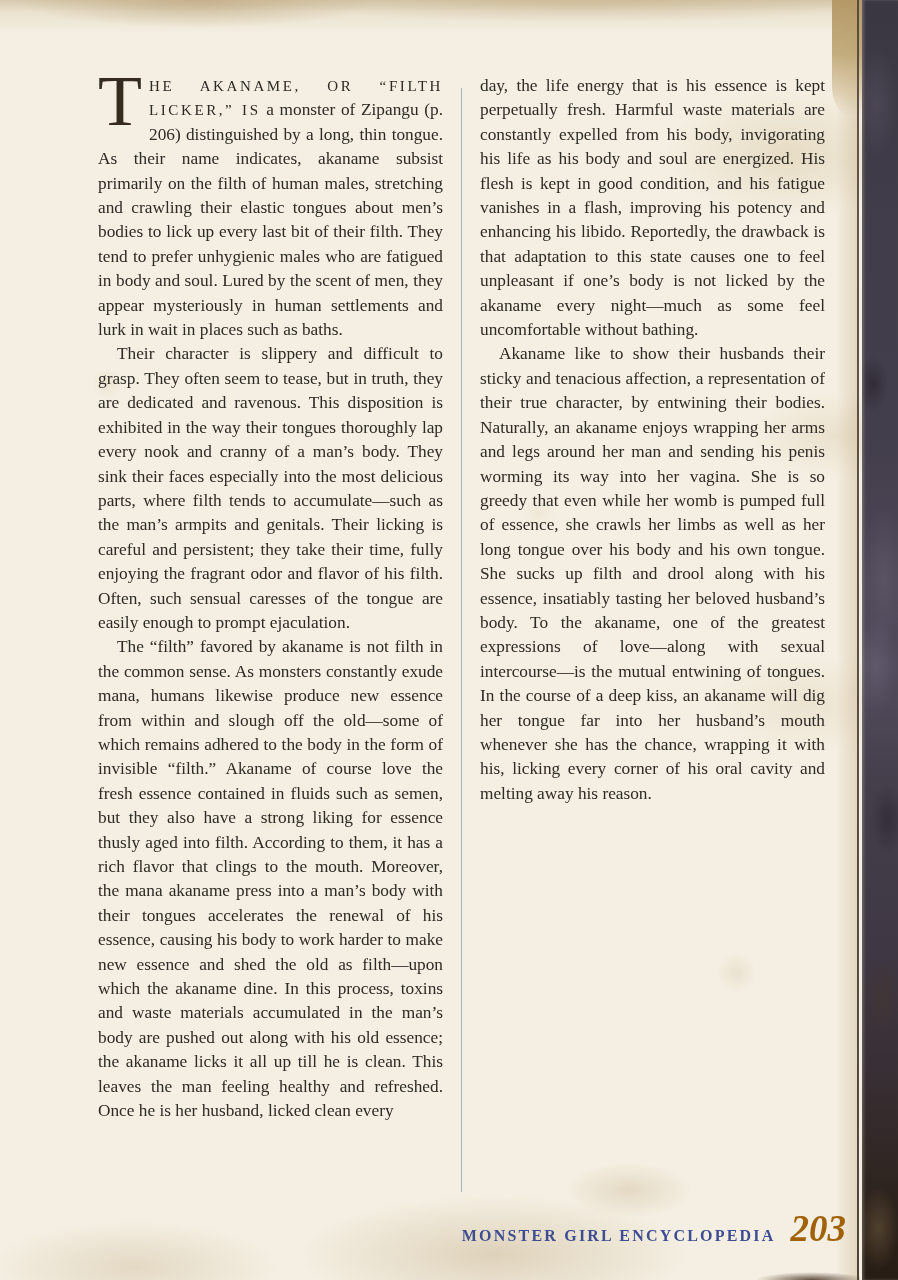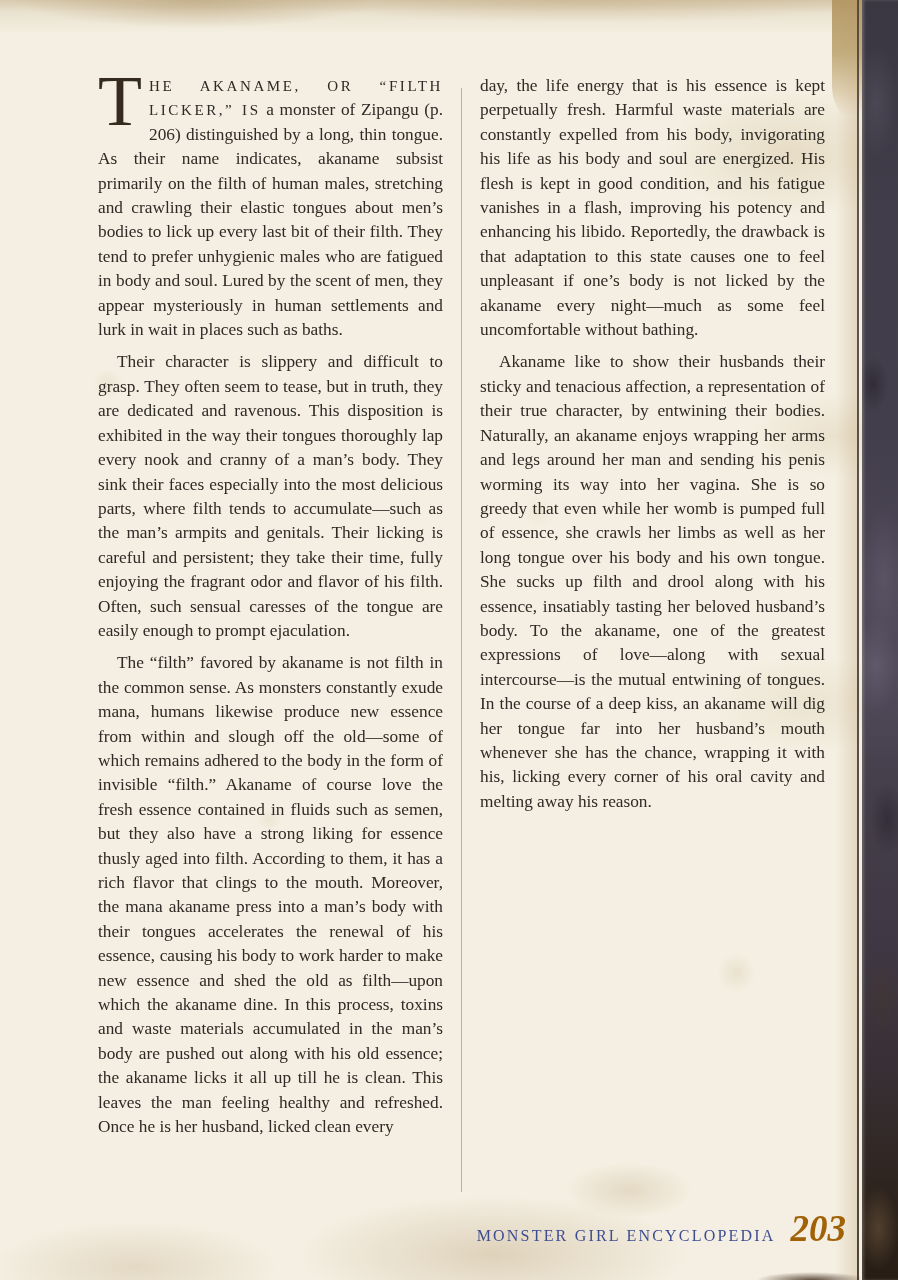--- a/index.html
+++ b/index.html
@@ -69,21 +69,21 @@
     position:absolute;left:98px;top:74px;width:727px;
     display:flex;justify-content:space-between;align-items:flex-start;
   }
   .col{
     width:345px;
     font-size:17.3px;line-height:24.4px;
     text-align:justify;
     color:#2e2a25;
   }
   .col p{margin:0;}
-  .col p.indent{text-indent:19px;margin-top:8px;}
+  .col p.indent{text-indent:19px;}
   .divider{
     position:absolute;left:461px;top:88px;height:1104px;width:1px;
     background:#acb1c2;
   }
   .dropcap{
     float:left;
     font-size:72px;line-height:48px;height:48px;
     margin:3px 7px 0 0;
     color:#342a1e;
   }
@@ -95,20 +95,21 @@
   }
   
   .footer{
     position:absolute;right:52px;bottom:30px;
     display:flex;align-items:baseline;gap:15px;
   }
   .footer-title{
     font-size:16px;letter-spacing:2.2px;
     color:#3e4d92;
     text-transform:uppercase;
+    font-weight:bold;
   }
   .page-number{
     font-size:37px;font-style:italic;font-weight:600;
     color:#a16207;
   }
 </style>
 </head>
 <body>
 
 <div class="page-bg"></div>

